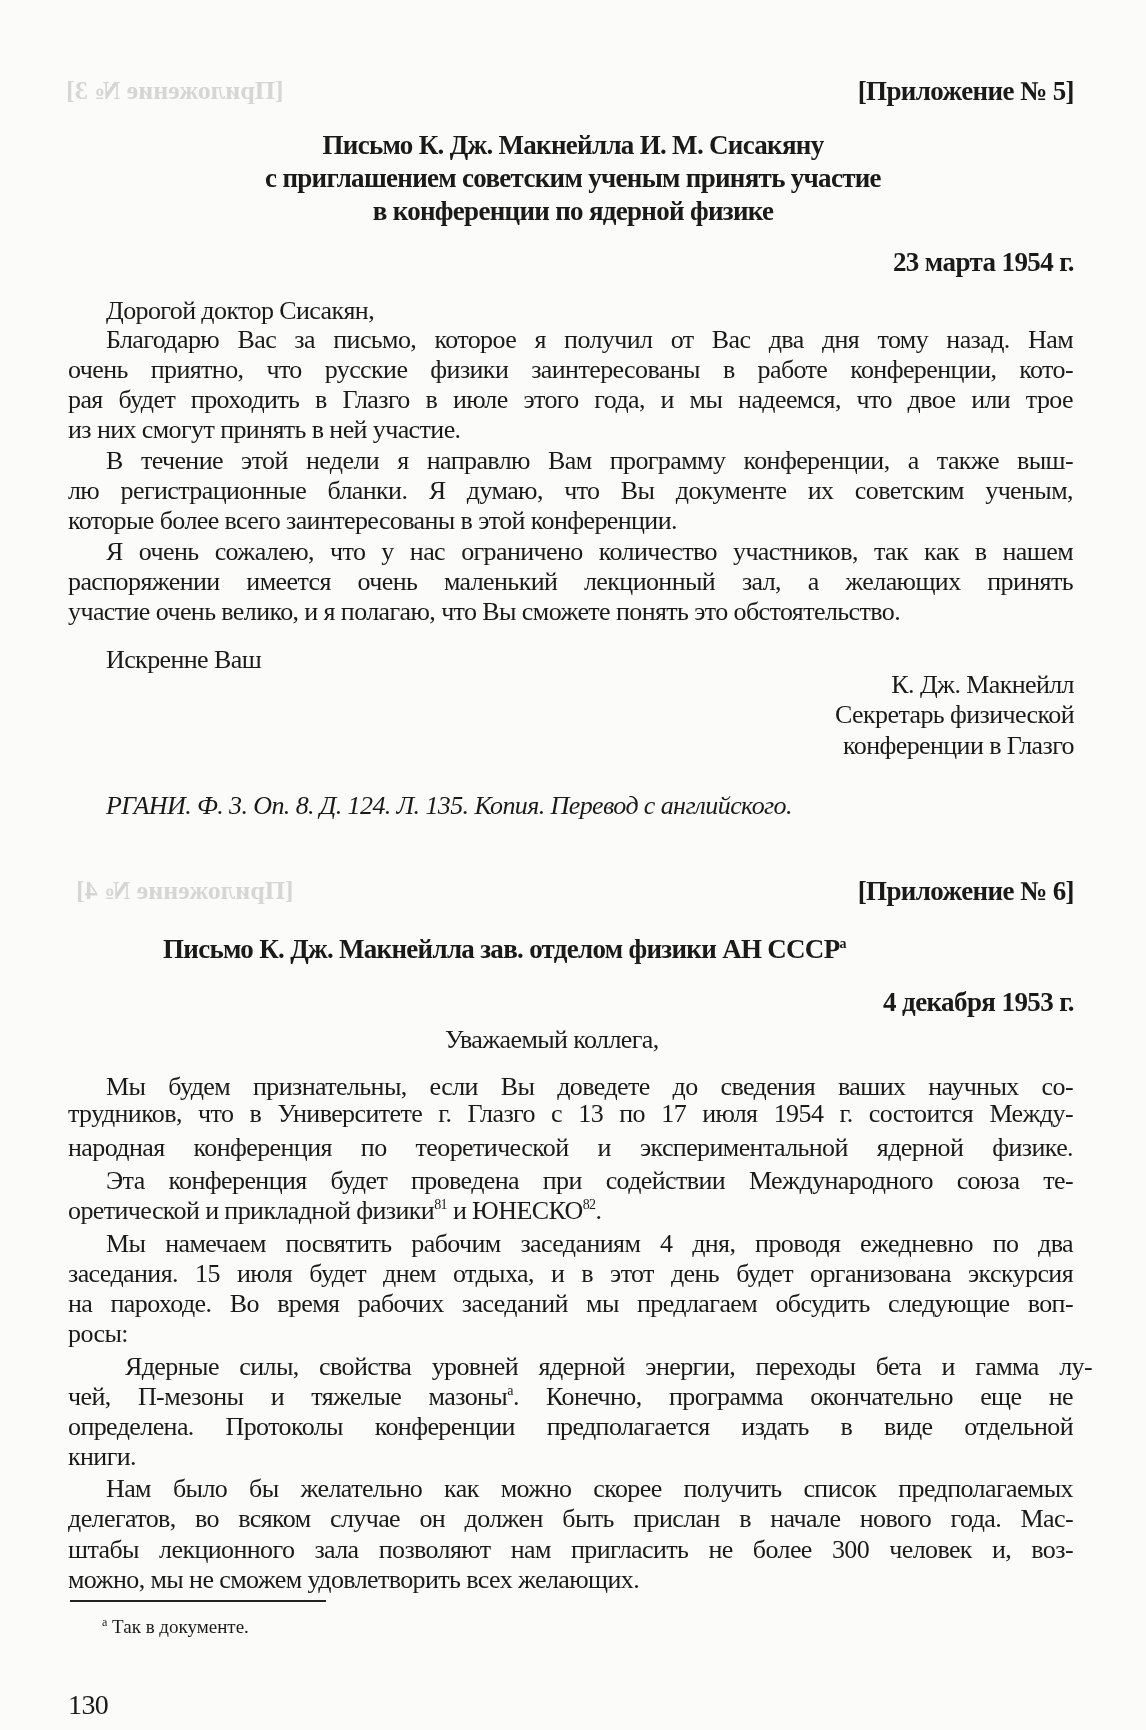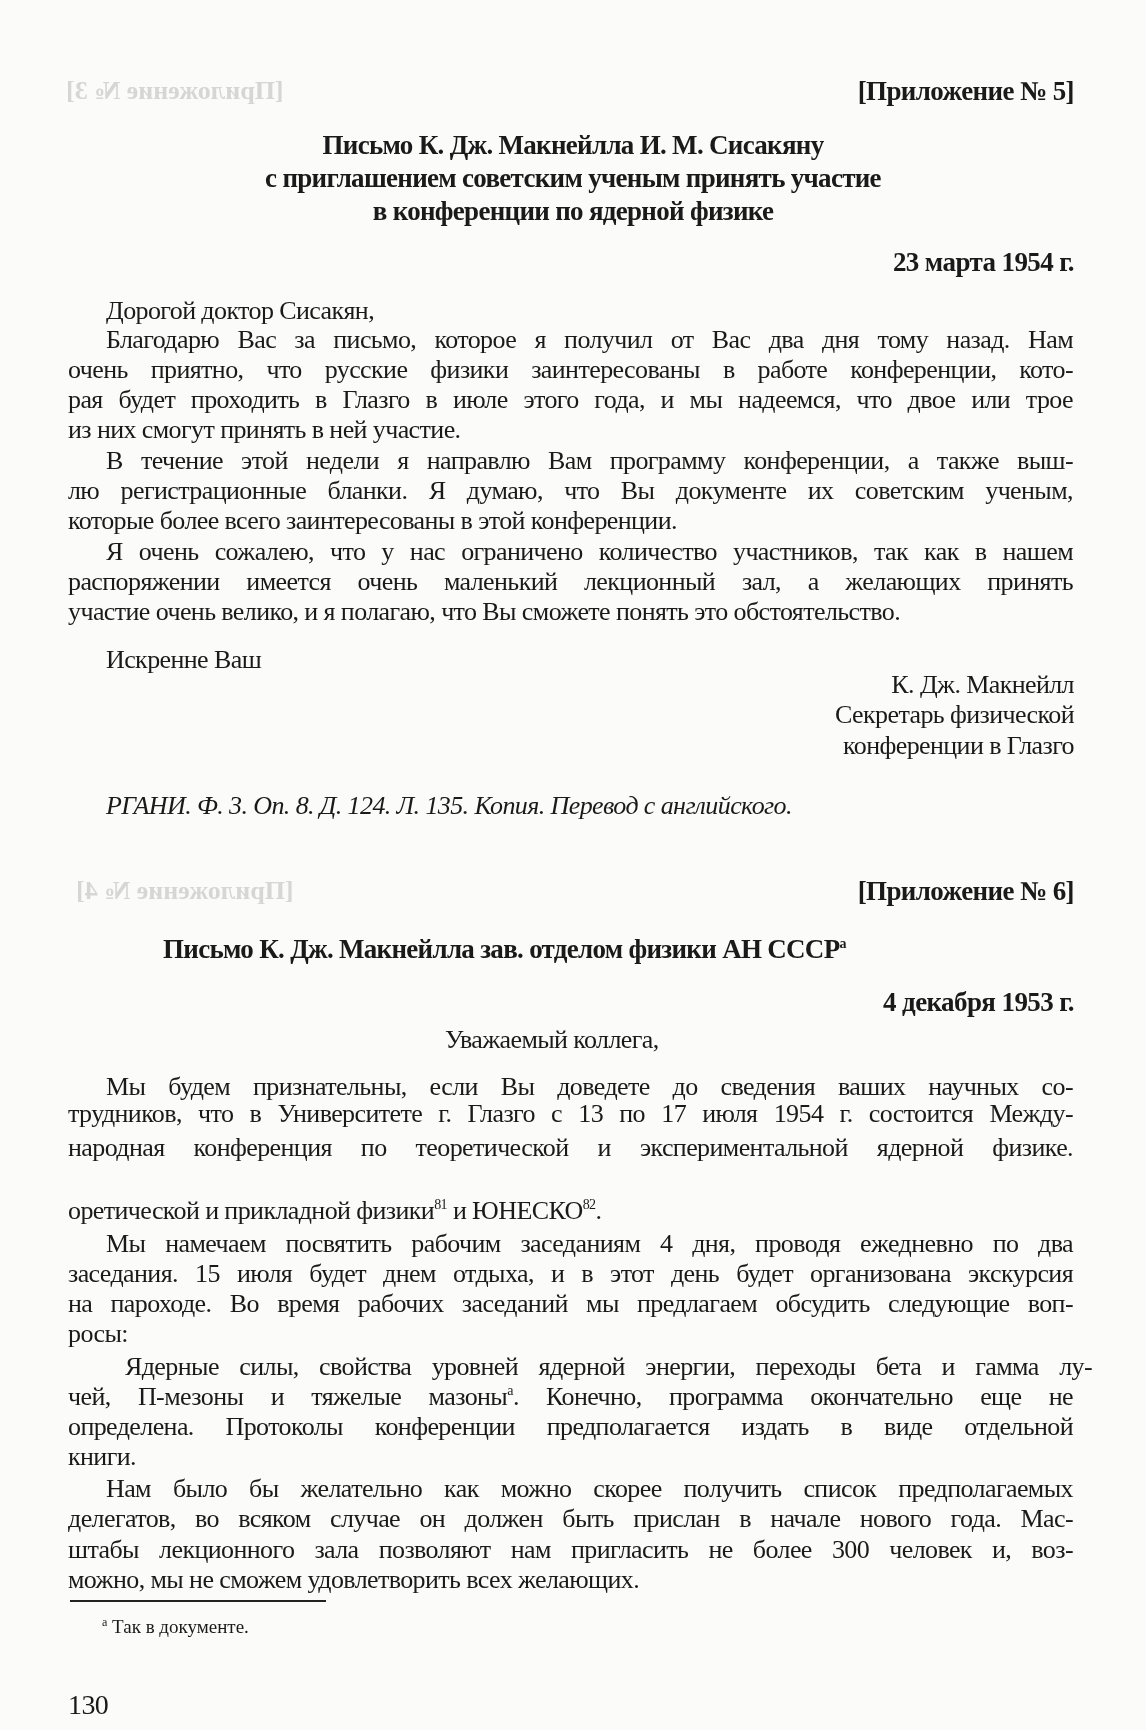--- a/index.html
+++ b/index.html
@@ -64,20 +64,21 @@
   <div class="ln right bold" style="top:876px; font-size:27px;">[Приложение № 6]</div>
   <div class="ln title" style="top:934px; left:163px;">
     <span>Письмо К. Дж. Макнейлла зав. отделом физики АН СССР</span><sup>а</sup>
   </div>
   <div class="ln right bold" style="top:987px; font-size:27px;">4 декабря 1953 г.</div>
   <div class="ln" style="top:1025px; left:445px;">Уважаемый коллега,</div>
 
   <div class="ln just" style="top:1072px; left:106px; width:967px;">Мы будем признательны, если Вы доведете до сведения ваших научных со-</div>
   <div class="ln just" style="top:1099px;">трудников, что в Университете г. Глазго с 13 по 17 июля 1954 г. состоится Между-</div>
   <div class="ln just" style="top:1133px;">народная конференция по теоретической и экспериментальной ядерной физике.</div>
+  <div class="ln just" style="top:1166px; left:106px; width:967px;">Эта конференция будет проведена при содействии Международного союза те-</div>
   <div class="ln" style="top:1196px; left:68px;">
     <span>оретической и прикладной физики</span><sup>81</sup><span> и ЮНЕСКО</span><sup>82</sup><span>.</span>
   </div>
   <div class="ln just" style="top:1229px; left:106px; width:967px;">Мы намечаем посвятить рабочим заседаниям 4 дня, проводя ежедневно по два</div>
   <div class="ln just" style="top:1259px;">заседания. 15 июля будет днем отдыха, и в этот день будет организована экскурсия</div>
   <div class="ln just" style="top:1289px;">на пароходе. Во время рабочих заседаний мы предлагаем обсудить следующие воп-</div>
   <div class="ln" style="top:1319px; left:68px;">росы:</div>
   <div class="ln just" style="top:1352px; left:106px; width:967px;margin-left:19px;">Ядерные силы, свойства уровней ядерной энергии, переходы бета и гамма лу-</div>
   <div class="ln just" style="top:1382px;">
     <span>чей, П-мезоны и тяжелые мазоны</span><sup>а</sup><span>. Конечно, программа окончательно еще не</span>

